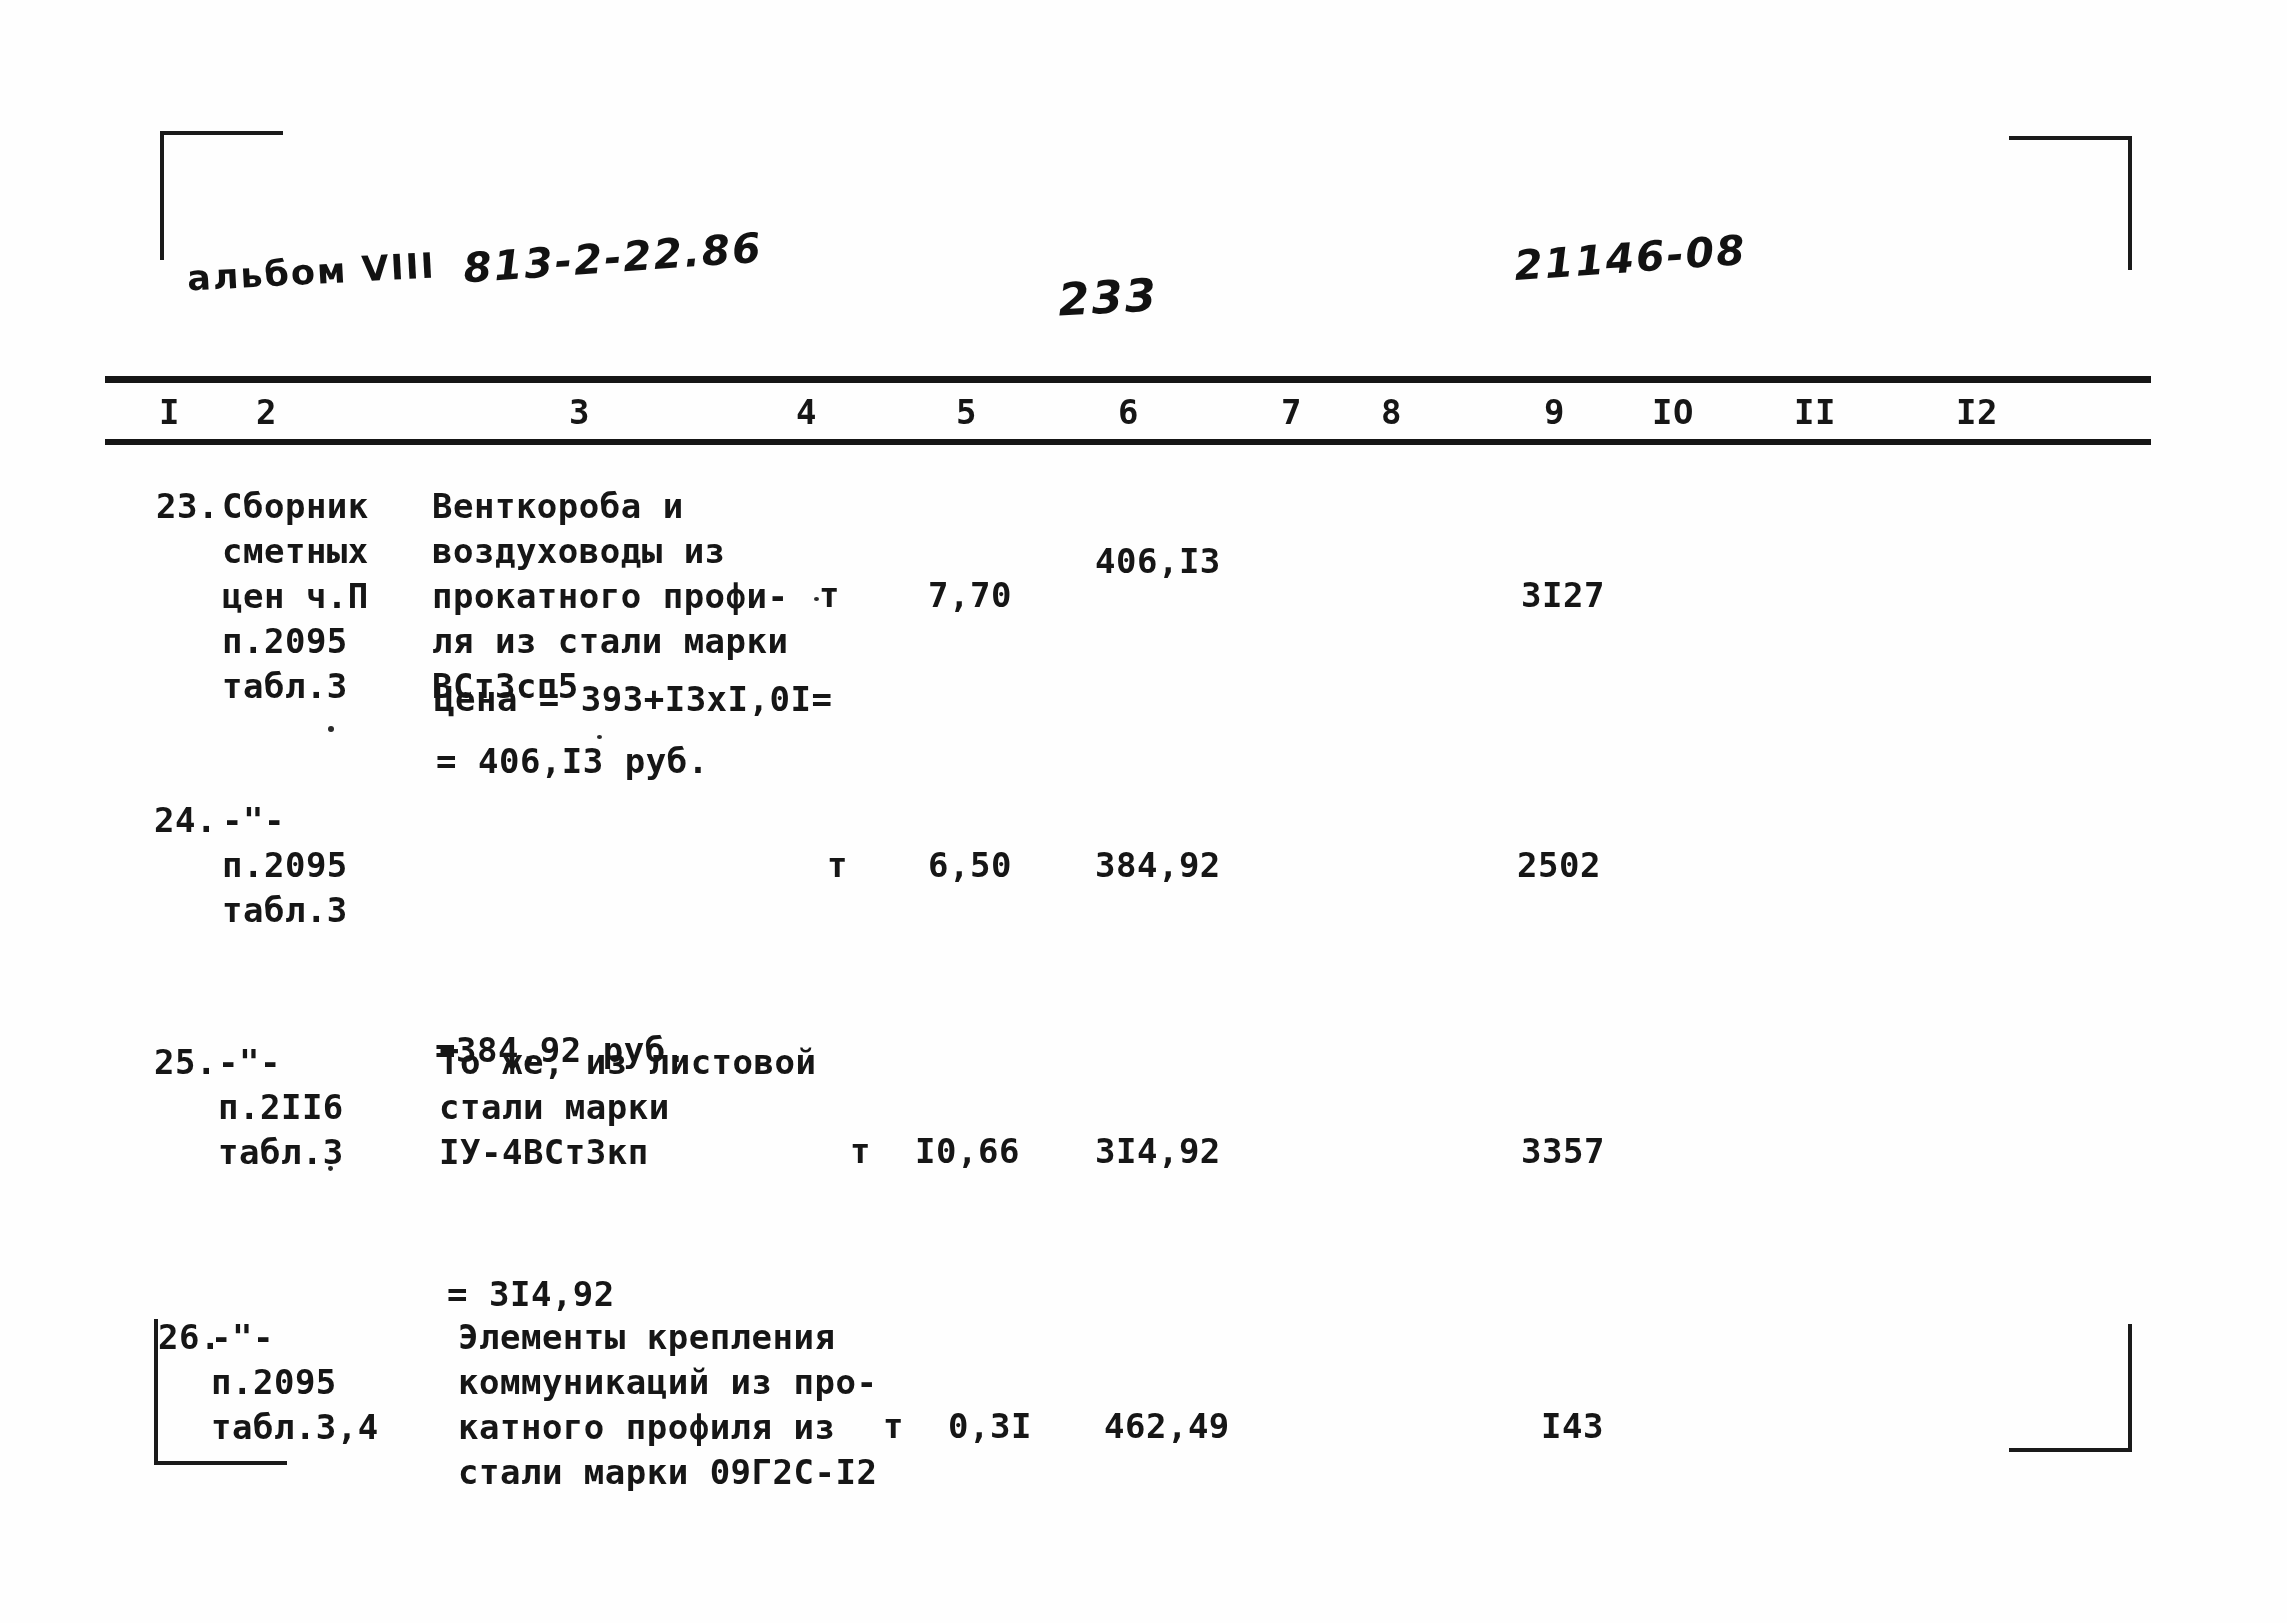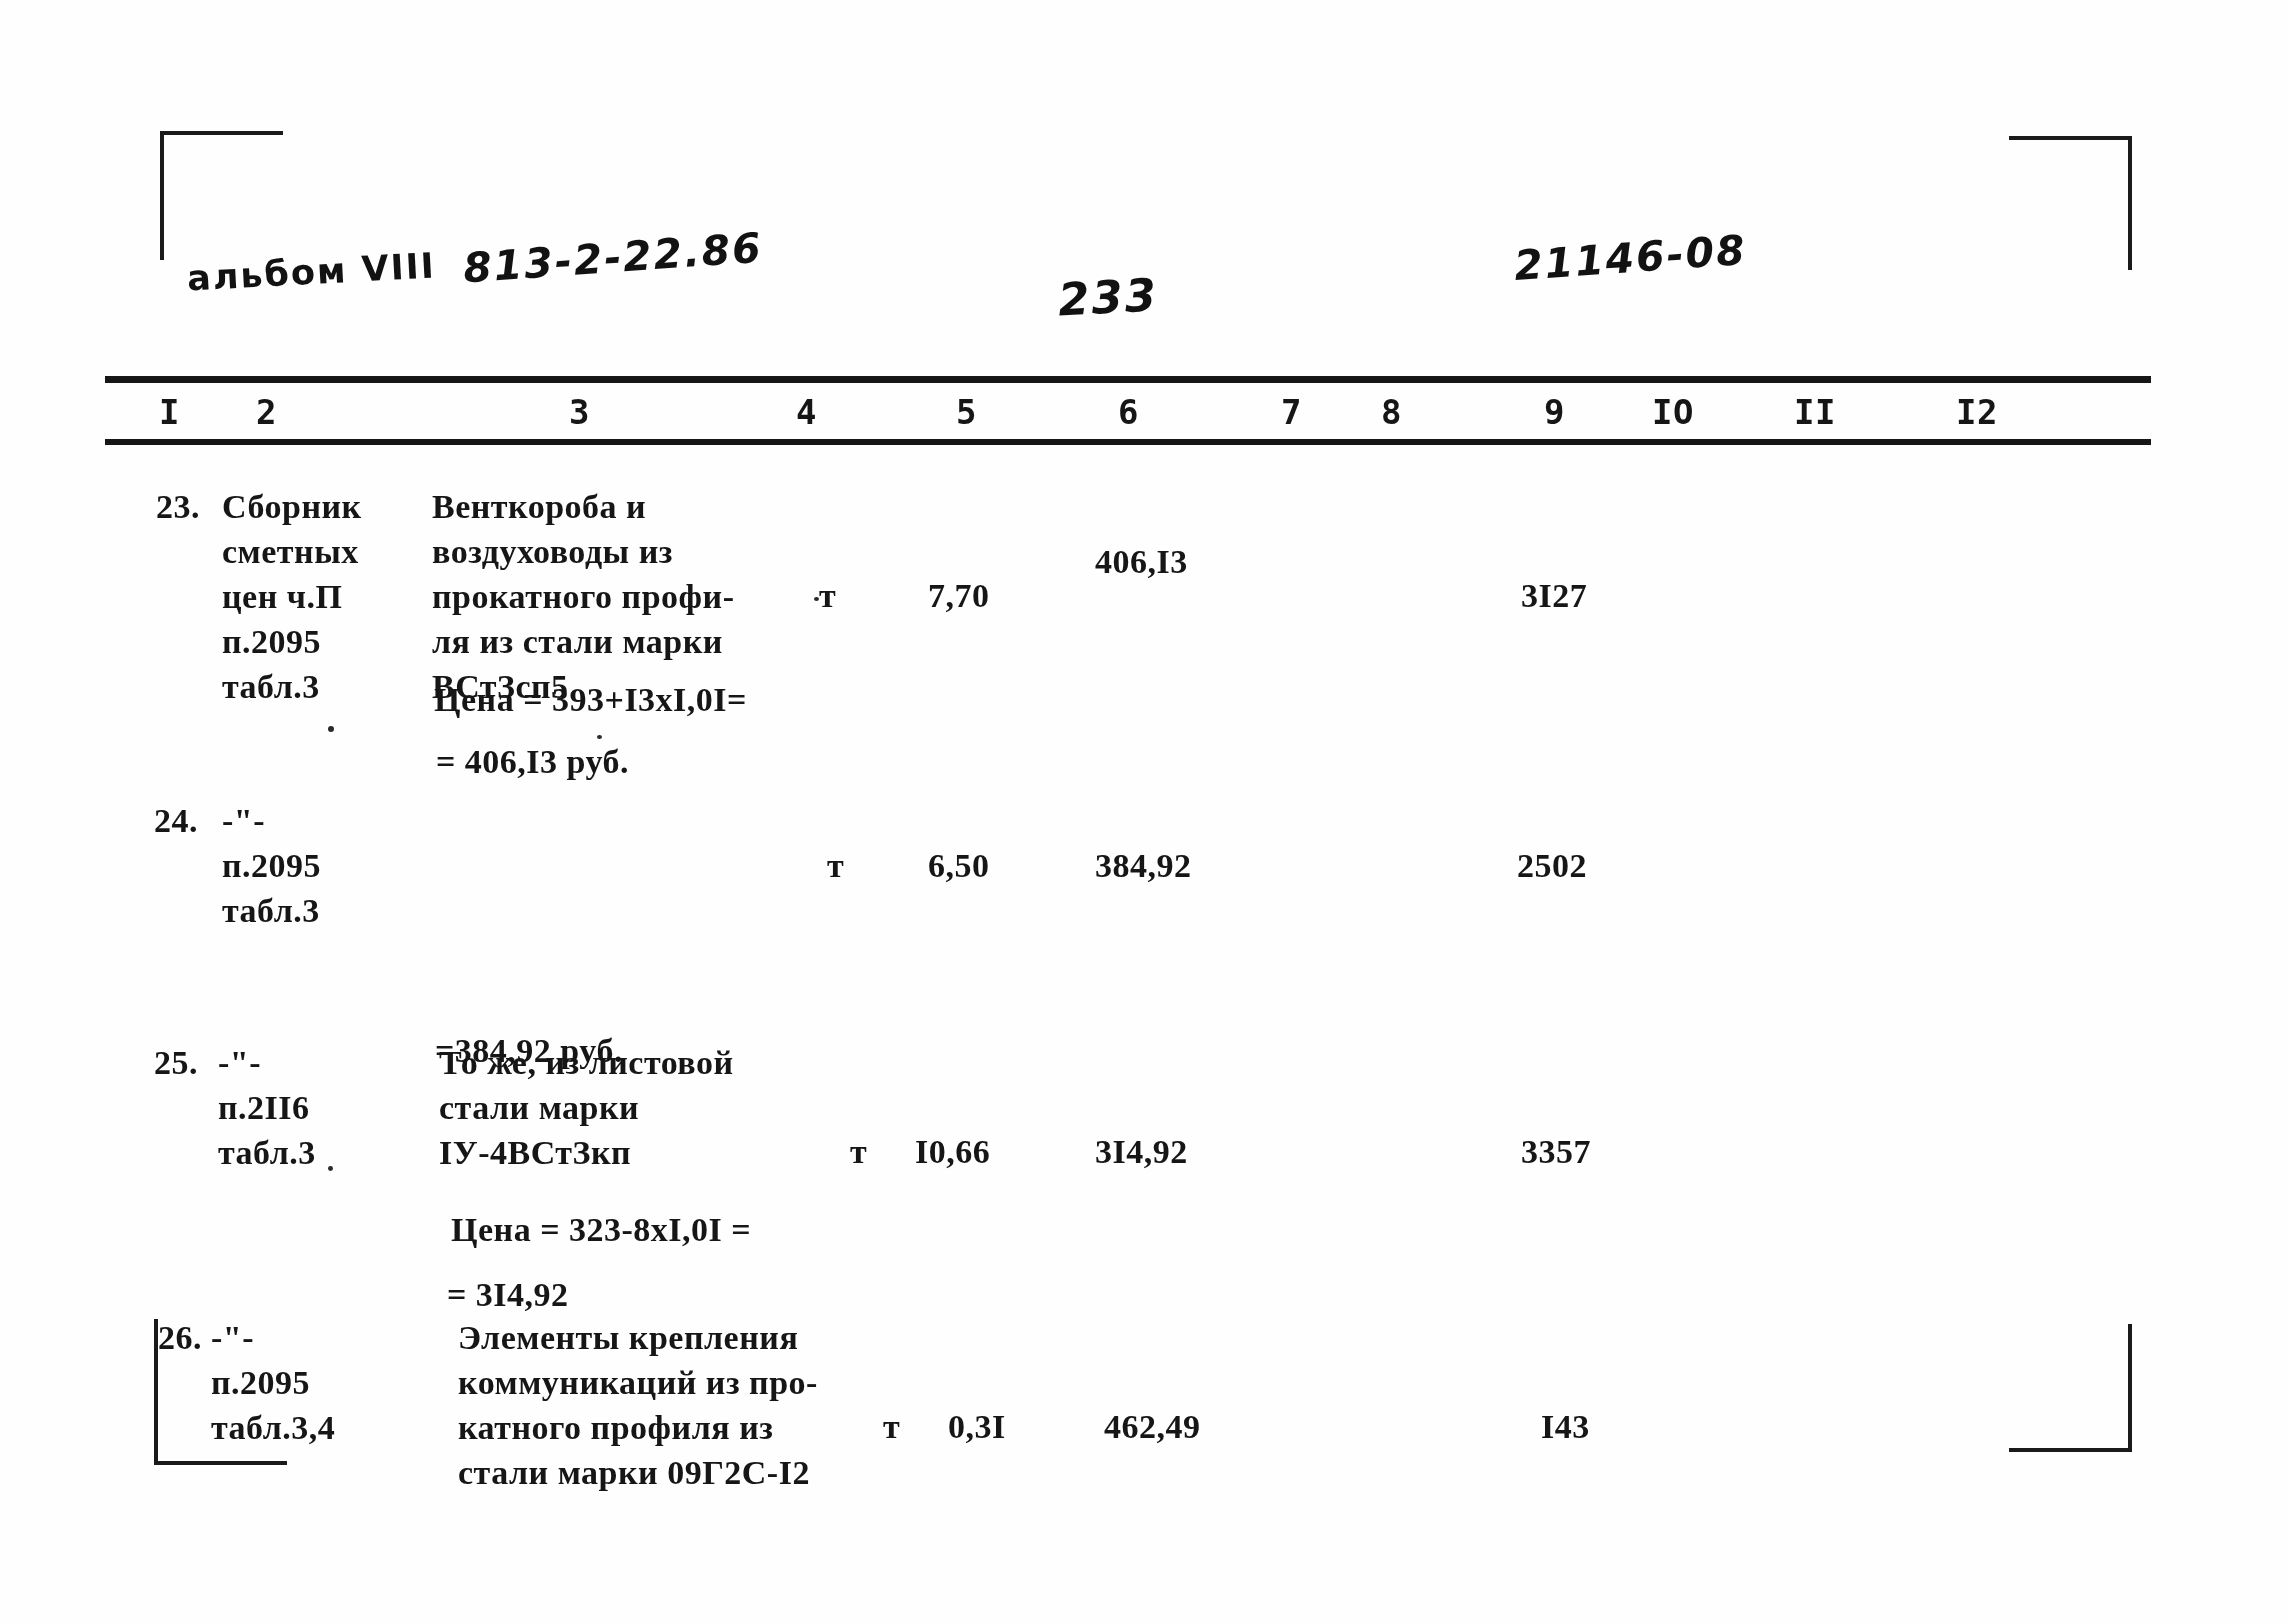--- a/index.html
+++ b/index.html
@@ -11,21 +11,20 @@
     color:#161616;
     overflow:hidden;
   }
   .cell{
     position:absolute;
     font-size:34px;
     line-height:45px;
     font-weight:700;
     letter-spacing:0.5px;
     white-space:pre;
-    font-family:Liberation Serif, serif;
   }
   .lines{white-space:pre-line;}
   .colnum{
     position:absolute;
     top:392px;
     font-size:34px;
     font-weight:700;
     letter-spacing:0.5px;
   }
   .rule{
@@ -117,21 +116,20 @@
   <div class="cell lines" style="left:218px;top:1040px">-"-
 п.2II6
 табл.3</div>
   <div class="cell lines" style="left:439px;top:1040px">То же, из листовой
 стали марки
 IУ-4ВСтЗкп</div>
   <div class="cell" style="left:850px;top:1129px">т</div>
   <div class="cell" style="left:915px;top:1129px">I0,66</div>
   <div class="cell" style="left:1095px;top:1129px">3I4,92</div>
   <div class="cell" style="left:1521px;top:1129px">3357</div>
-  <div class="cell" style="left:451px;top:1207px">Цена = 323-8хI,0I =</div>
   <div class="cell" style="left:447px;top:1272px">= 3I4,92</div>
 
   <div class="cell" style="left:158px;top:1315px">26.</div>
   <div class="cell lines" style="left:211px;top:1315px">-"-
 п.2095
 табл.3,4</div>
   <div class="cell lines" style="left:458px;top:1315px">Элементы крепления
 коммуникаций из про-
 катного профиля из
 стали марки 09Г2С-I2</div>

